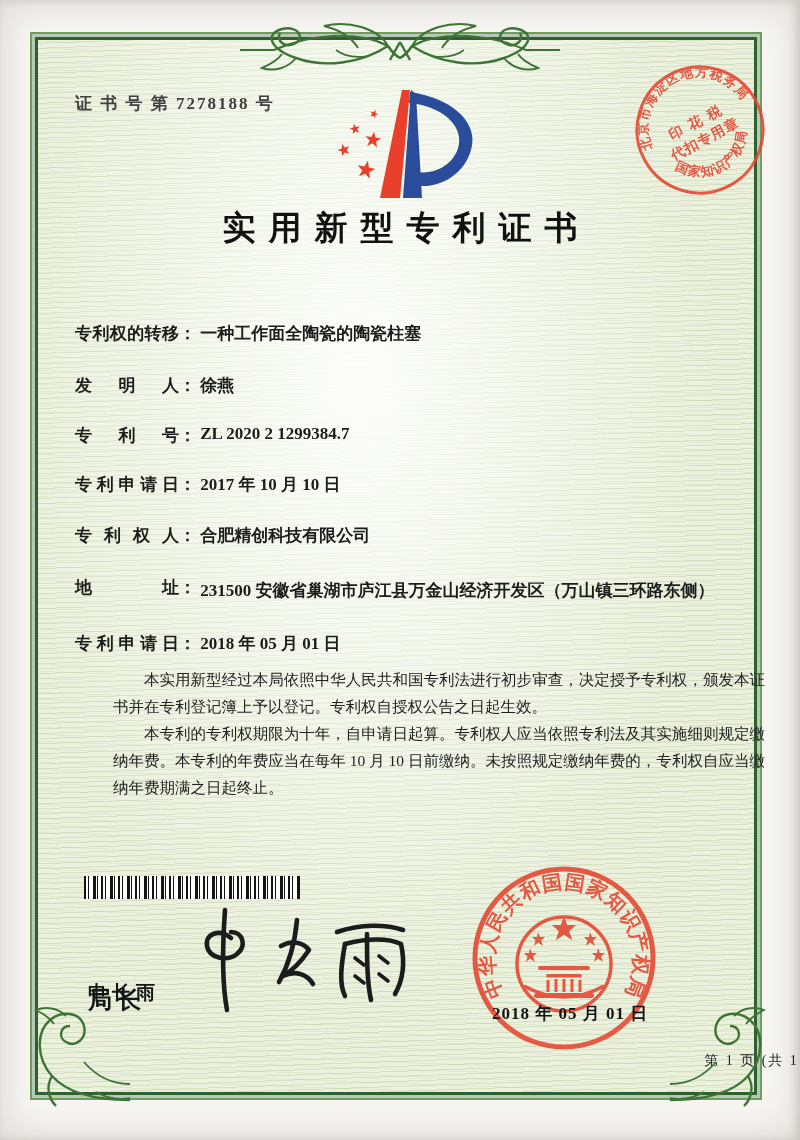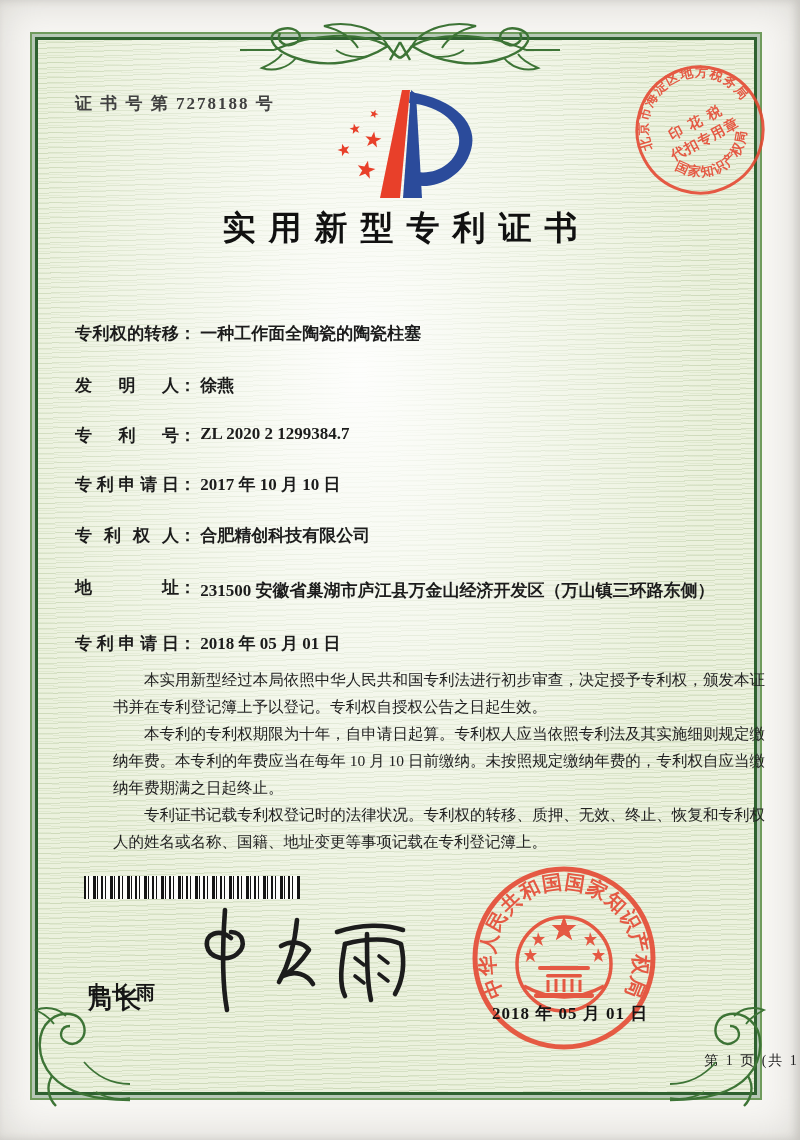--- a/index.html
+++ b/index.html
@@ -136,21 +136,20 @@
   </div>
   <div class="frow" style="top:310px">
     <span class="f-label">专利申请日</span><span class="f-colon">：</span>
     <span class="f-value">2018 年 05 月 01 日</span>
   </div>
 </div>
 
 <div class="abs bodytext">
   <p>本实用新型经过本局依照中华人民共和国专利法进行初步审查，决定授予专利权，颁发本证书并在专利登记簿上予以登记。专利权自授权公告之日起生效。</p>
   <p>本专利的专利权期限为十年，自申请日起算。专利权人应当依照专利法及其实施细则规定缴纳年费。本专利的年费应当在每年 10 月 10 日前缴纳。未按照规定缴纳年费的，专利权自应当缴纳年费期满之日起终止。</p>
-  <p>专利证书记载专利权登记时的法律状况。专利权的转移、质押、无效、终止、恢复和专利权人的姓名或名称、国籍、地址变更等事项记载在专利登记簿上。</p>
 </div>
 
 <div class="abs barcode"></div>
 
 <div class="abs sig-title">局长</div>
 <div class="abs sig-name">申长雨</div>
 
 <svg class="abs" style="left:185px;top:898px;width:260px;height:125px;z-index:4" viewBox="0 0 260 125">
   <g stroke="#1c1c1c" stroke-width="4.6" fill="none" stroke-linecap="round" stroke-linejoin="round">
     <path d="M46,40 C34,30 20,36 22,48 C24,60 42,64 52,56 C62,48 58,34 46,34"></path>

